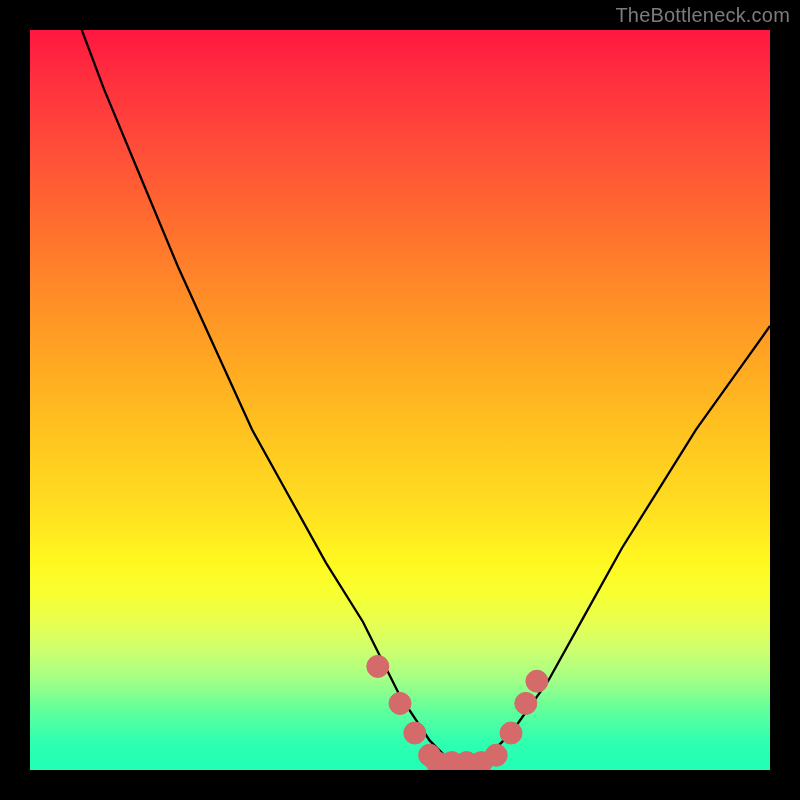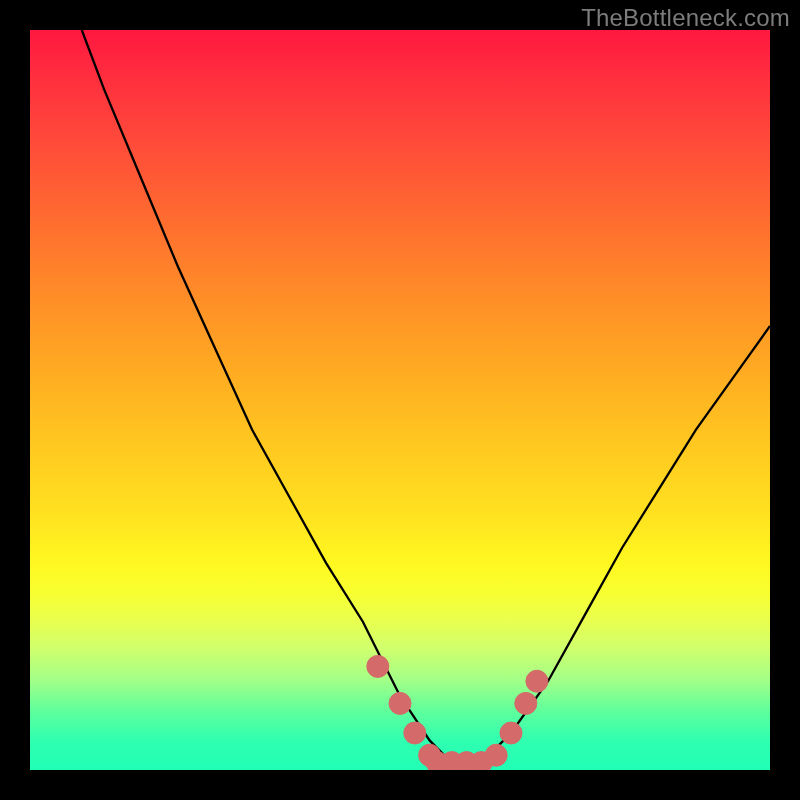--- a/index.html
+++ b/index.html
@@ -47,21 +47,21 @@
     position: absolute;
     top: 0; left: 0;
     width: 740px;
     height: 740px;
   }
   .watermark {
     position: absolute;
     top: 4px;
     right: 10px;
     color: #7c7c7c;
-    font-size: 24px;
+    font-size: 20px;
     font-weight: 500;
     letter-spacing: 0.2px;
   }
 </style>
 </head>
 <body>
 
 <div class="frame">
   <div class="plot-area">
     <svg class="plot-svg" viewBox="0 0 740 740" preserveAspectRatio="none">

